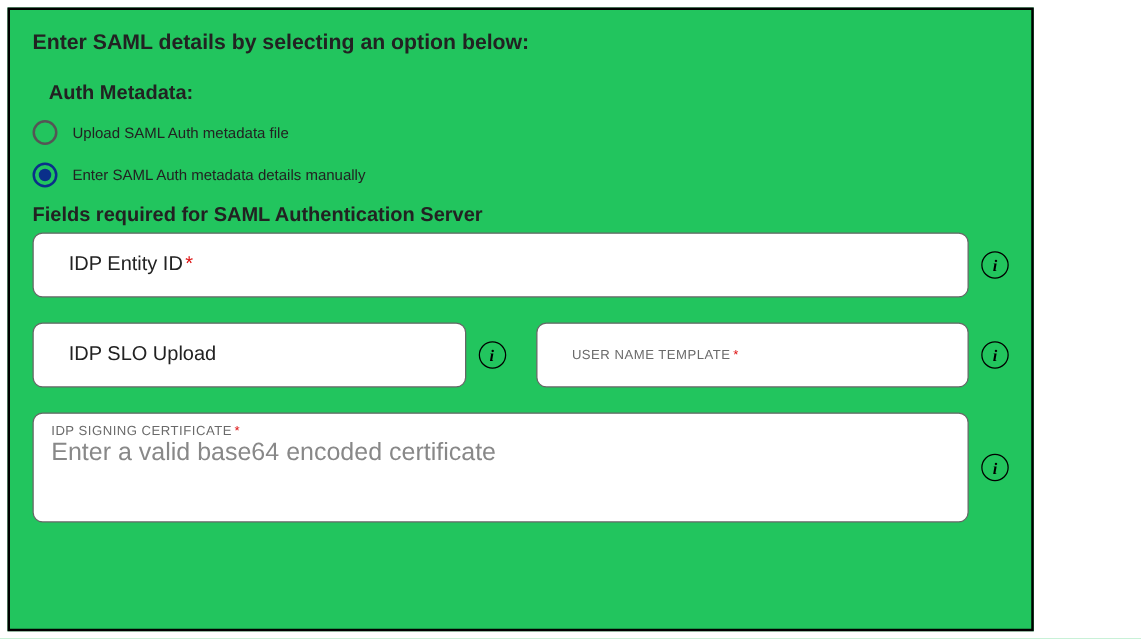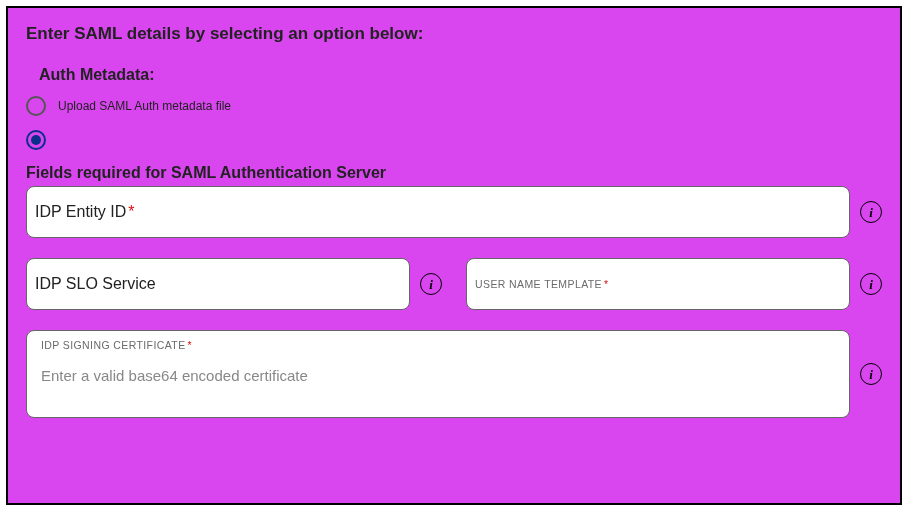--- a/index.html
+++ b/index.html
@@ -3,25 +3,25 @@
 <meta charset="utf-8">
 <style>
   * { box-sizing: border-box; }
   body {
     margin: 0;
     font-family: Arial, Helvetica, sans-serif;
     background: #fff;
     padding: 6px;
   }
   .frame {
-    width: 896px;
+    width: 821px;
     height: 499px;
     border: 2px solid #000;
     padding: 14px 18px;
-    background: #d946ef;
+    background: #22c55e;
   }
   .heading {
     font-size: 17px;
     font-weight: 700;
     color: #222;
     margin: 2px 0 22px 0;
   }
   .subheading {
     font-size: 16px;
     font-weight: 700;
@@ -74,21 +74,21 @@
     align-items: center;
     gap: 10px;
     flex: 1 1 0;
     min-width: 0;
   }
   .field {
     flex: 1 1 auto;
     border: 1.5px solid #666;
     border-radius: 8px;
     height: 52px;
-    padding: 0 8px;
+    padding: 0 28px;
     display: flex;
     align-items: center;
     position: relative;
     background: #fff;
     text-align: center;
   }
   .field-float {
     flex-direction: column;
     align-items: flex-start;
     justify-content: center;
@@ -114,23 +114,22 @@
   .placeholder-text {
     font-size: 16px;
     color: #222;
   }
   .placeholder-text .req { color: #d11; margin-left: 2px; }
   .float-value {
     font-size: 15px;
     color: #666;
   }
   .big-placeholder {
-    font-size: 15px;
+    font-size: 20px;
     color: #888;
-    margin-top: 16px;
   }
   .info-icon {
     width: 22px;
     height: 22px;
     border: 1.8px solid #000;
     border-radius: 50%;
     display: flex;
     align-items: center;
     justify-content: center;
     font-family: Georgia, 'Times New Roman', serif;
@@ -155,40 +154,41 @@
 
   <div class="radio-row">
     <span class="radio-outer radio-unchecked"></span>
     <span class="radio-label">Upload SAML Auth metadata file</span>
   </div>
 
   <div class="radio-row">
     <span class="radio-outer radio-checked">
       <span class="radio-inner"></span>
     </span>
+    <span class="radio-label">Enter SAML Auth metadata details manually</span>
   </div>
 
   <div class="section-label">Fields required for SAML Authentication Server</div>
 
   <div class="row">
     <div class="field-wrap">
       <div class="field">
         <span class="placeholder-text">
           <span>IDP Entity ID</span><span class="req">*</span>
         </span>
       </div>
       <span class="info-icon"></span>
     </div>
   </div>
 
   <div class="row">
     <div class="field-wrap">
       <div class="field">
         <span class="placeholder-text">
-          <span>IDP SLO Service</span>
+          <span>IDP SLO Upload</span>
         </span>
       </div>
       <span class="info-icon"></span>
     </div>
     <div class="field-wrap">
       <div class="field field-float">
         <span class="float-label">
           <span>USER NAME TEMPLATE</span><span class="req">*</span>
         </span>
       </div>

